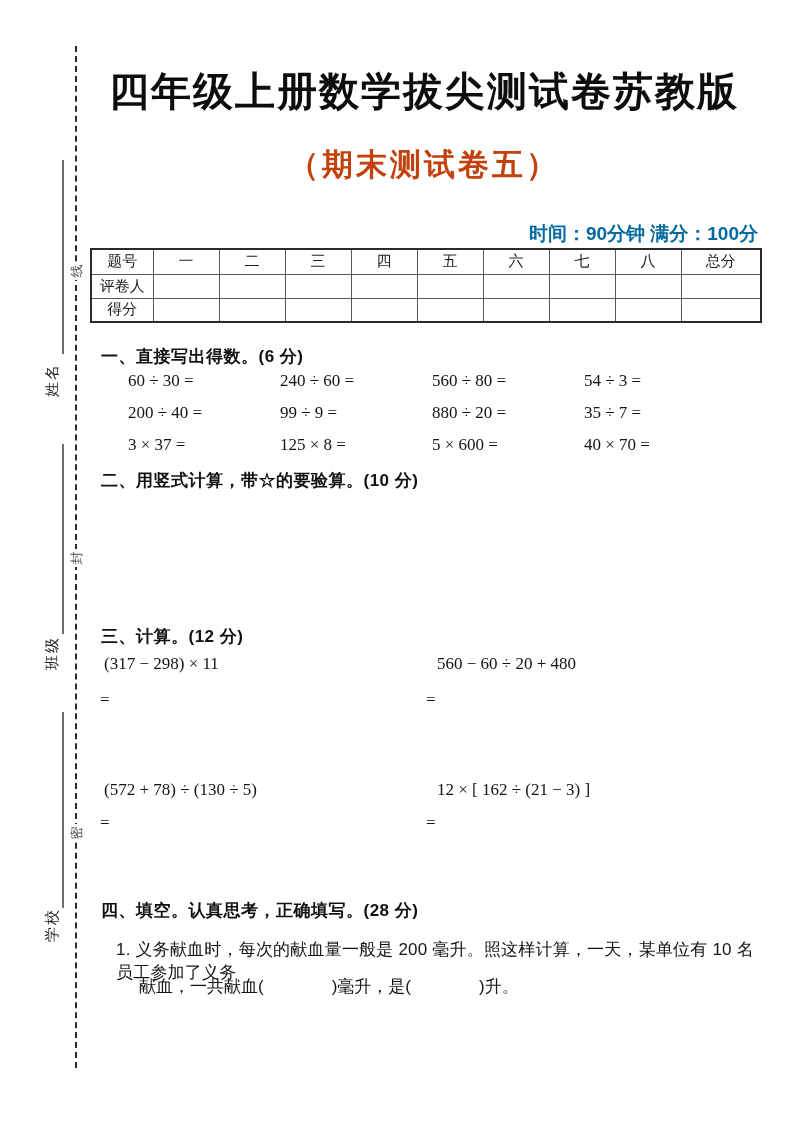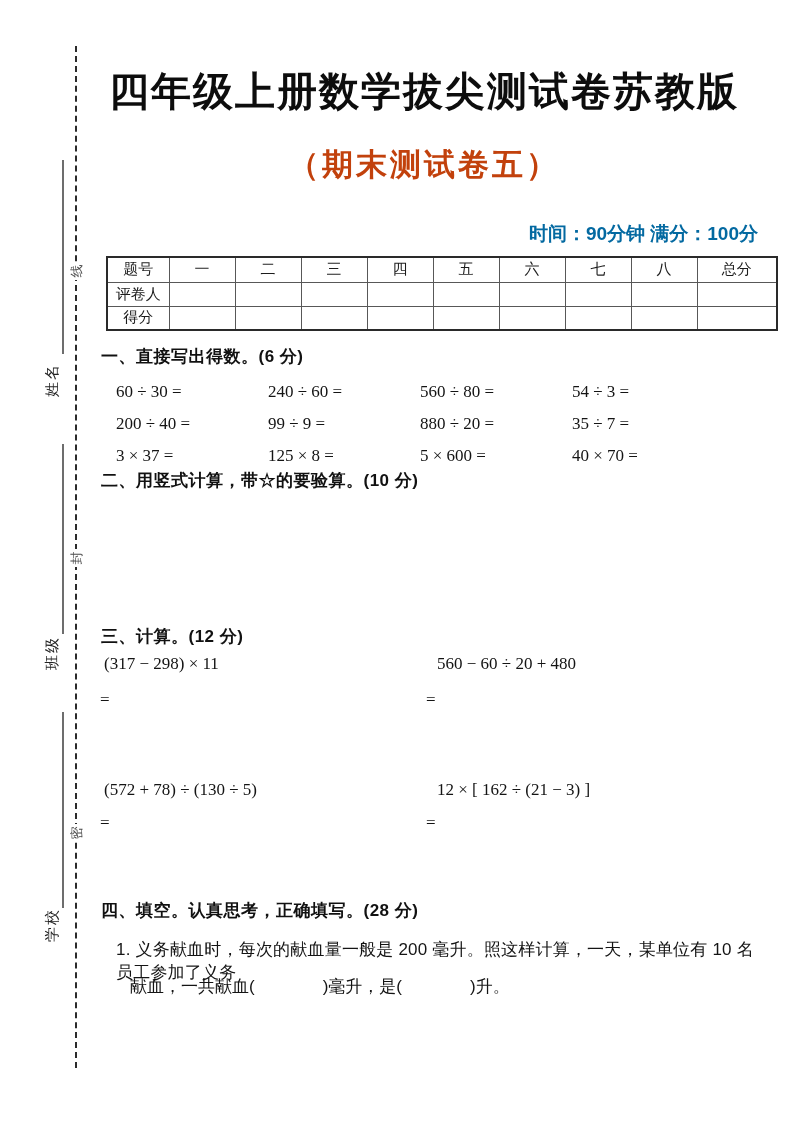--- a/index.html
+++ b/index.html
@@ -52,46 +52,45 @@
     position:absolute; left:88px; top:144px; width:672px;
     text-align:center; font-size:31px; font-weight:bold; letter-spacing:3px;
     color:#c2410c;
   }
   .meta {
     position:absolute; left:90px; top:221px; width:668px;
     text-align:right; font-size:19px; font-weight:bold; color:#0369a1;
   }
   
   .score-table {
-    position:absolute; left:90px; top:256px; width:670px;
+    position:absolute; left:90px; top:248px; width:670px;
     border-collapse:collapse; table-layout:fixed;
     border:2px solid #2a2a2a;
-    margin-left:16px;
   }
   .score-table td {
     border:1px solid #585858;
     height:24px; text-align:center; vertical-align:middle;
     font-size:15px; color:#1c1c1c;
   }
   .score-table tr.head td { height:25px; }
   .score-table col.c-label { width:62px; }
   .score-table col.c-num   { width:66px; }
   .score-table col.c-total { width:80px; }
   
   .sec-heading {
     position:absolute; left:92px;
     font-size:17px; font-weight:bold; color:#111; letter-spacing:0.5px;margin-left:9px;
   }
   .sec1-h { top:345px; }
   .sec2-h { top:469px; }
   .sec3-h { top:625px; }
   .sec4-h { top:899px; }
   .calc-row {
-    position:absolute; left:116px; display:flex;
-    font-family:"Liberation Serif", serif; font-size:17px; color:#141414;margin-top:11px;
+    position:absolute; left:128px; display:flex;
+    font-family:"Liberation Serif", serif; font-size:17px; color:#141414;
   }
   .calc-row span { width:152px; }
   .r1a { top:371px; } .r1b { top:403px; } .r1c { top:435px; }
   .r2  { top:500px; }
   .expr {
     position:absolute;
     font-family:"Liberation Serif", serif; font-size:17px; color:#141414;
     white-space:nowrap;
   }
   .eq {
@@ -100,21 +99,21 @@
   }
   .p1-l { left:104px; top:654px; } .p1-r { left:437px; top:654px; }
   .e1-l { left:100px; top:690px; } .e1-r { left:426px; top:690px; }
   .p2-l { left:104px; top:780px; } .p2-r { left:437px; top:780px; }
   .e2-l { left:100px; top:813px; } .e2-r { left:426px; top:813px; }
   .fill-line1 {
     position:absolute; left:116px; top:938px; width:648px;
     font-size:17px; color:#141414; letter-spacing:0.2px;
   }
   .fill-line2 {
-    position:absolute; left:130px; top:975px; width:625px;
+    position:absolute; left:139px; top:975px; width:625px;
     font-size:17px; color:#141414;
   }
 </style>
 </head>
 <body>
 
 <div class="page">
 
   <div class="seal-line"></div>
   <div class="seal-char c0">线</div>

